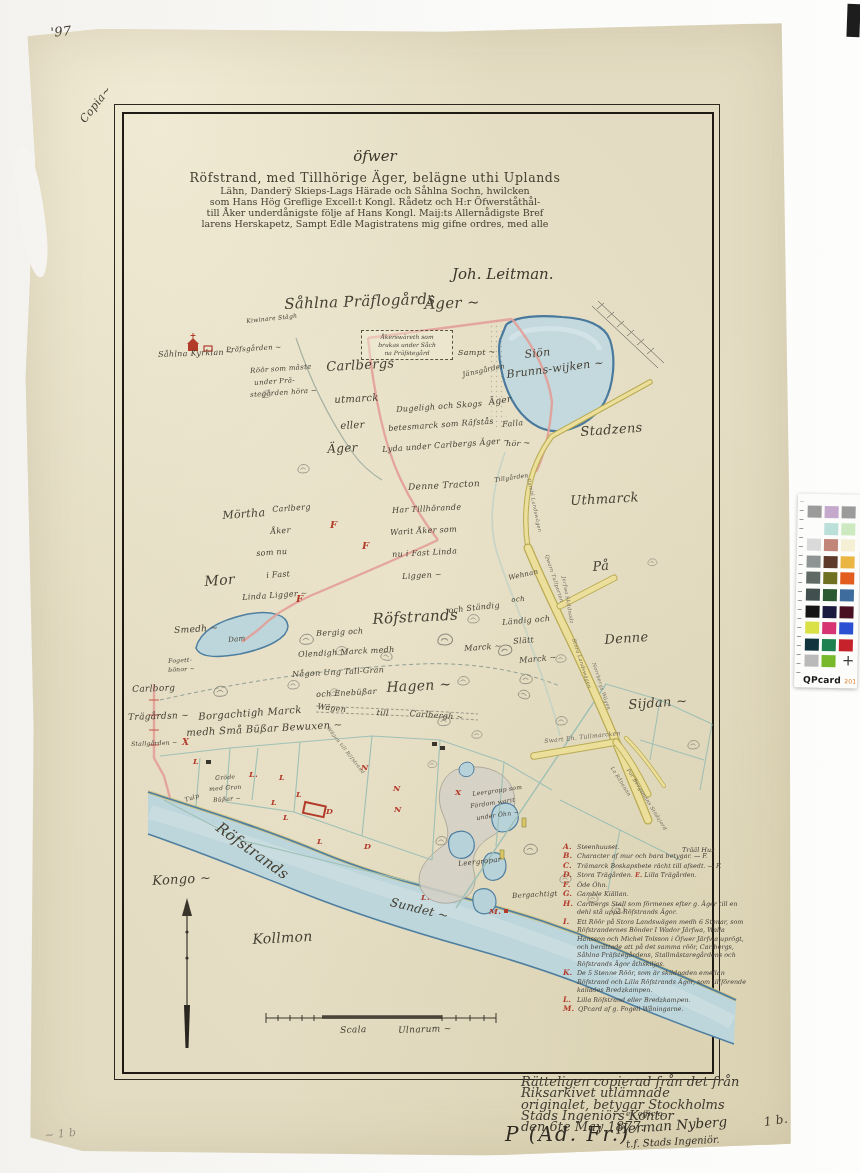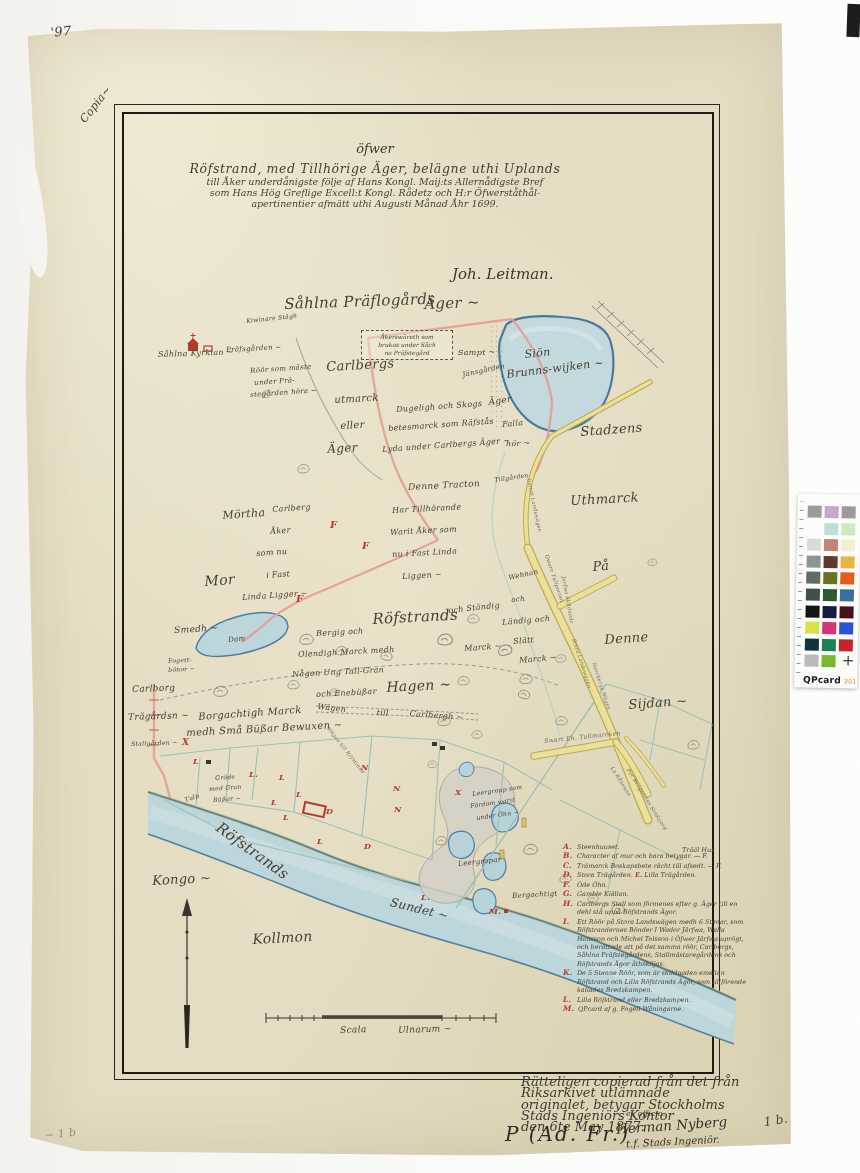--- a/index.html
+++ b/index.html
@@ -20,22 +20,22 @@
   #corner-mark{position:absolute;left:847px;top:4px;width:13px;height:33px;background:#1d1d1d;transform:rotate(2deg);}
   
   .frame-outer{position:absolute;left:114px;top:104px;width:604px;height:974px;border:1.8px solid #2c2820;}
   .frame-inner{position:absolute;left:122px;top:112px;width:588px;height:958px;border:2.6px solid #1f1b14;}
   
   .lbl{position:absolute;font-style:italic;white-space:nowrap;letter-spacing:.3px;
        transform-origin:left top;line-height:1;}
   
   #title-block{position:absolute;left:140px;top:141px;width:470px;text-align:center;color:#3d372c;}
   #map-title{font-size:16.5px;font-weight:bold;font-style:italic;letter-spacing:1px;}
-  #map-subtitle{font-size:13px;font-style:italic;}
-  #title-body{margin-top:5px;font-style:italic;color:#464033;}
+  #map-subtitle{font-size:15px;font-style:italic;margin-top:6px;}
+  #title-body{margin-top:5px;color:#464033;}
   #title-body .bl{font-size:9.5px;line-height:11px;}
   #title-body .bl.first{font-size:12.5px;line-height:15px;letter-spacing:.6px;}
   #title-sig{position:absolute;left:452px;top:265px;font-size:15px;font-style:italic;color:#3d372c;}
   
   #notebox{position:absolute;left:361px;top:330px;width:86px;border:1px dashed #5a5342;
            padding:2px 2px;text-align:center;font-size:6px;font-style:italic;color:#4a443a;
            line-height:1.35;background:rgba(242,237,216,.45);}
   
   #legend{position:absolute;left:563px;top:843px;width:188px;font-size:6.4px;font-style:italic;
           color:#46403a;line-height:1.32;}
@@ -255,23 +255,24 @@
         <path d="M470,1015 L470,1021"></path>
       <path d="M484,1015 L484,1021"></path>
         <path d="M496,1013 L496,1023"></path>
     </g>
   </svg>
 
   <div id="title-block">
     <div id="map-subtitle">öfwer</div>
     <div id="title-body">
         <div class="bl first">Röfstrand, med Tillhörige Äger, belägne uthi Uplands</div>
+        <div class="bl">Lähn, Danderÿ Skieps-Lags Härade och Såhlna Sochn, hwilcken</div>
+        <div class="bl">som Hans Hög Greflige Excell:t Kongl. Rådetz och H:r Öfwerståthål-</div>
         <div class="bl">till Åker underdånigste följe af Hans Kongl. Maij:ts Allernådigste Bref</div>
-        <div class="bl">som Hans Hög Greflige Excell:t Kongl. Rådetz och H:r Öfwerståthål-</div>
-        <div class="bl">apertinentier afmätt uthi Augusti Månad Åhr 1699.</div>
+        <div class="bl">larens Herskapetz, Sampt Edle Magistratens mig gifne ordres, med alle</div>
       </div>
   </div>
   <div id="title-sig">Joh. Leitman.</div>
 
   <div id="notebox">
       <div>Åkerswäreth som</div>
       <div>brukas under Såch</div>
       <div>na Präfstegård</div>
     </div>
 

